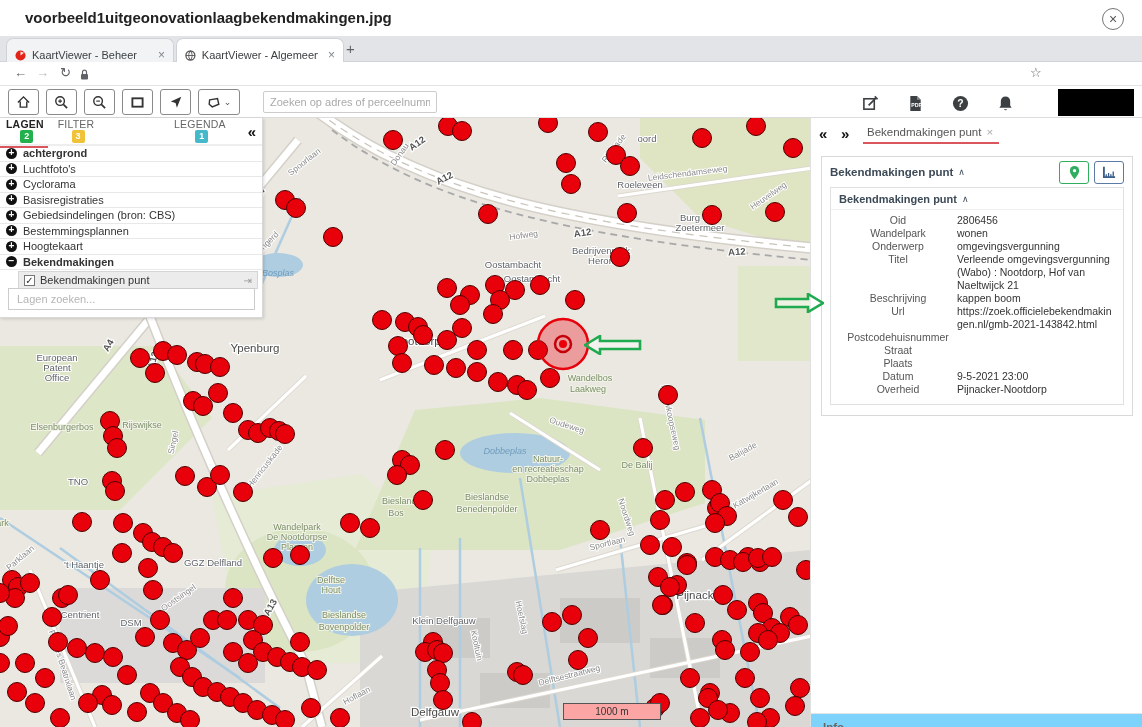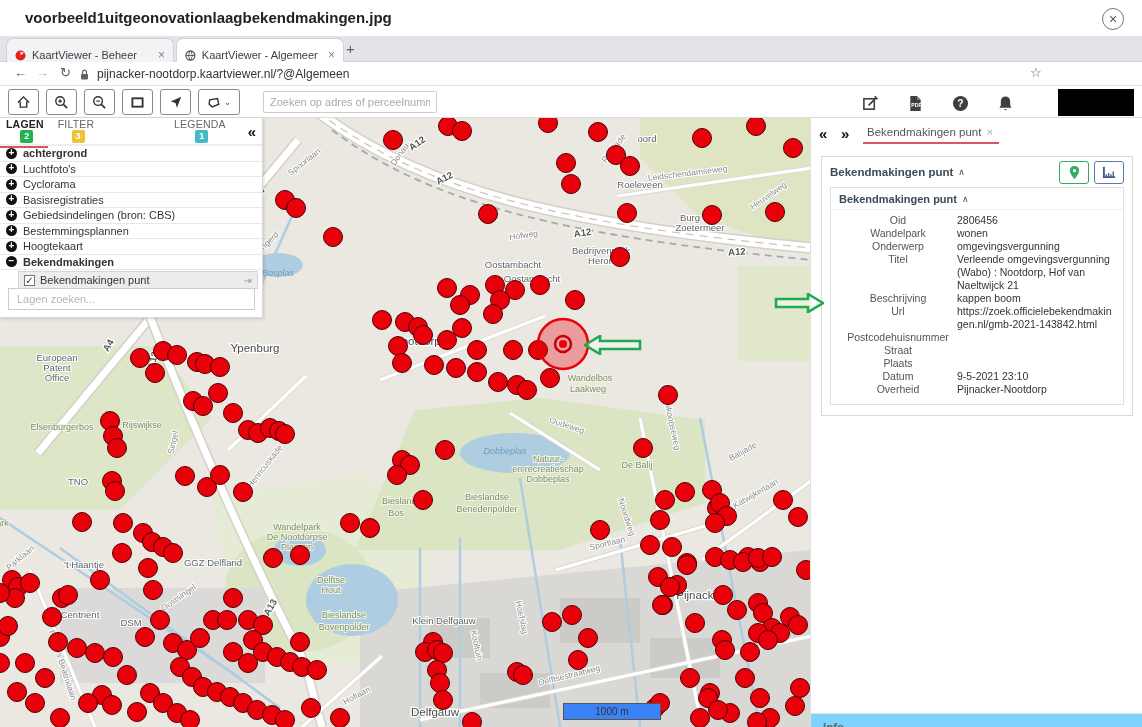--- a/index.html
+++ b/index.html
@@ -41,21 +41,21 @@
   
   #map { position:absolute; left:0; top:118px; width:810px; height:609px; background:#eae8e1; overflow:hidden; z-index:1; }
   #map svg text { font-family:"Liberation Sans","DejaVu Sans",sans-serif; }
   text.lbl-place { font-size:9.5px; fill:#5f6368; paint-order:stroke; stroke:#ffffff; stroke-width:2px; }
   text.lbl-park  { font-size:9px;  fill:#7c8f68; paint-order:stroke; stroke:#f2f4e8; stroke-width:2px; }
   text.lbl-water { font-size:9px;  fill:#6f9cbd; font-style:italic; }
   text.lbl-road  { font-size:8.5px; fill:#8a8a8a; paint-order:stroke; stroke:#ffffff; stroke-width:2px; }
   text.lbl-big   { font-size:11.5px; fill:#4a4a4a; paint-order:stroke; stroke:#ffffff; stroke-width:2.5px; }
   text.lbl-badge { font-size:9.5px; font-weight:bold; fill:#555; paint-order:stroke; stroke:#ffffff; stroke-width:2.5px; }
   circle.dot { fill:var(--dot-fill); stroke:var(--dot-stroke); stroke-width:1; cursor:pointer; }
-  #scalebar { position:absolute; left:563px; top:585px; width:98px; height:17px; background:#3b82f6; border:1px solid #555;
+  #scalebar { position:absolute; left:563px; top:585px; width:98px; height:17px; background:#fca5a5; border:1px solid #555;
     font-size:10px; color:#333; text-align:center; line-height:15px; z-index:3; }
   .anno-arrow { position:absolute; z-index:8; pointer-events:none; }
   
   #sidebar { position:absolute; left:0; top:118px; width:263px; height:200px; background:#fff; z-index:5;
     border-right:1px solid #d8d8d8; border-bottom:1px solid #d8d8d8; box-shadow:1px 1px 3px rgba(0,0,0,.15); }
   #sidebar-tabs { position:relative; height:26px; display:flex; align-items:center; padding:0 6px; }
   .stab { display:flex; align-items:center; margin-right:14px; cursor:pointer; position:relative; padding-bottom:2px;flex-direction:column; }
   .stab-label { font-size:10.5px; color:#666; letter-spacing:.2px; }
   .stab.active .stab-label { color:#222; font-weight:bold; }
   .stab.active::after { content:""; position:absolute; left:-6px; right:-4px; bottom:-3px; height:2px; background:var(--underline-red); }
@@ -140,21 +140,20 @@
 
 <div id="urlrow">
   <span class="nav-arrow" style="left:14px">←</span>
   <span class="nav-arrow" style="left:36px; color:#b8bcc0">→</span>
   <span class="nav-arrow" style="left:60px">↻</span>
   <div id="url-pill">
     <svg width="9" height="11" viewBox="0 0 9 11">
         <rect x="1" y="5" width="7" height="5.5" rx="1" fill="#5f6368"></rect>
         <path d="M2.5 5 V3.2 a2 2 0 0 1 4 0 V5" fill="none" stroke="#5f6368" stroke-width="1.2"></path>
       </svg>
-    <span id="url-text">pijnacker-nootdorp.kaartviewer.nl/?@Algemeen</span>
   </div>
   <span id="url-star">☆</span>
   <div class="redact" style="left:1055px; top:64px; width:85px; height:20px;"></div>
 </div>
 
 <div id="apptoolbar">
   <div class="toolbtn" style="left:8px">
     <svg width="15" height="14" viewBox="0 0 16 15">
         <path d="M2 8 L8 2 L14 8 M4.5 7 V13 H11.5 V7" fill="none" stroke="#333" stroke-width="1.5"></path>
       </svg>
@@ -726,21 +725,21 @@
           <div class="frow">
             <div class="flabel">Straat</div>
             <div class="fvalue"></div>
           </div>
           <div class="frow">
             <div class="flabel">Plaats</div>
             <div class="fvalue"></div>
           </div>
           <div class="frow">
             <div class="flabel">Datum</div>
-            <div class="fvalue">9-5-2021 23:10</div>
+            <div class="fvalue">9-5-2021 23:00</div>
           </div>
           <div class="frow">
             <div class="flabel">Overheid</div>
             <div class="fvalue">Pijnacker-Nootdorp</div>
           </div>
         </div>
     </div>
   </div>
   <div id="info-bar">
     <div id="info-label">Info</div>

